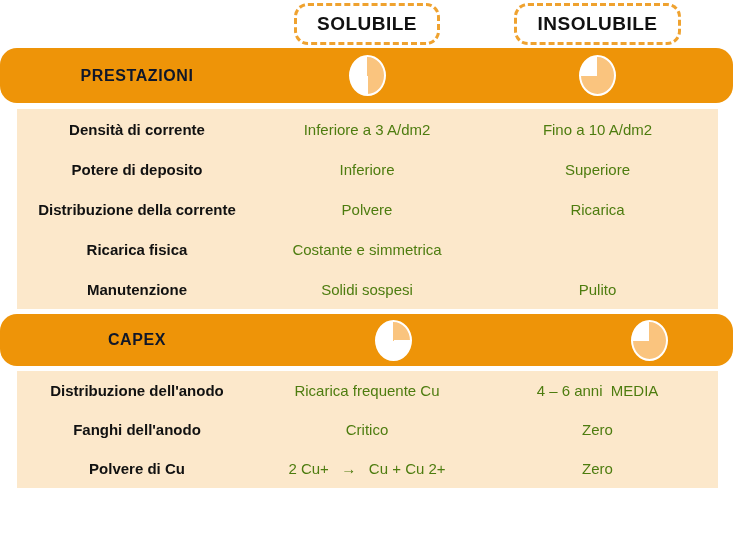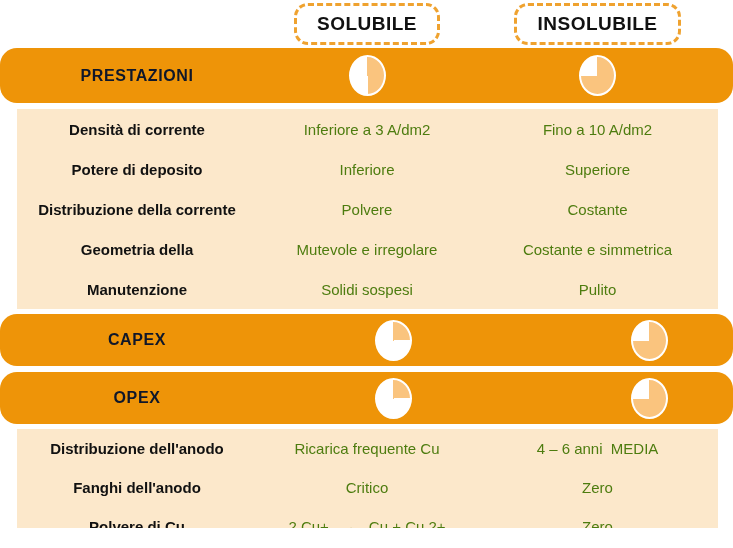--- a/index.html
+++ b/index.html
@@ -118,53 +118,43 @@
       <div class="val">Fino a 10 A/dm2</div>
     </div>
     <div class="row grid">
       <div class="label">Potere di deposito</div>
       <div class="val">Inferiore</div>
       <div class="val">Superiore</div>
     </div>
     <div class="row grid">
       <div class="label">Distribuzione della corrente</div>
       <div class="val">Polvere</div>
-      <div class="val">Costante</div>
+      <div class="val">Ricarica</div>
     </div>
     <div class="row grid">
-      <div class="label">Geometria della</div>
-      <div class="val">Mutevole e irregolare</div>
+      <div class="label">Ricarica fisica</div>
       <div class="val">Costante e simmetrica</div>
     </div>
     <div class="row grid">
       <div class="label">Manutenzione</div>
       <div class="val">Solidi sospesi</div>
       <div class="val">Pulito</div>
     </div>
   </div>
 
   <div class="bar bar-short grid mt5">
     <div class="bar-title">CAPEX</div>
     <div class="pie-wrap">
       <span class="pie pie-quarter"></span>
     </div>
     <div class="pie-wrap">
       <span class="pie pie-threequarter"></span>
     </div>
   </div>
 
-  <div class="bar bar-short grid mt6">
-    <div class="bar-title">OPEX</div>
-    <div class="pie-wrap">
-      <span class="pie pie-quarter"></span>
-    </div>
-    <div class="pie-wrap">
-      <span class="pie pie-threequarter"></span>
-    </div>
-  </div>
 
   <div class="rows rows-bottom mt5">
     <div class="row grid">
       <div class="label">Distribuzione dell'anodo</div>
       <div class="val">Ricarica frequente Cu</div>
       <div class="val">4 – 6 anni  MEDIA</div>
     </div>
     <div class="row grid">
       <div class="label">Fanghi dell'anodo</div>
       <div class="val">Critico</div>

